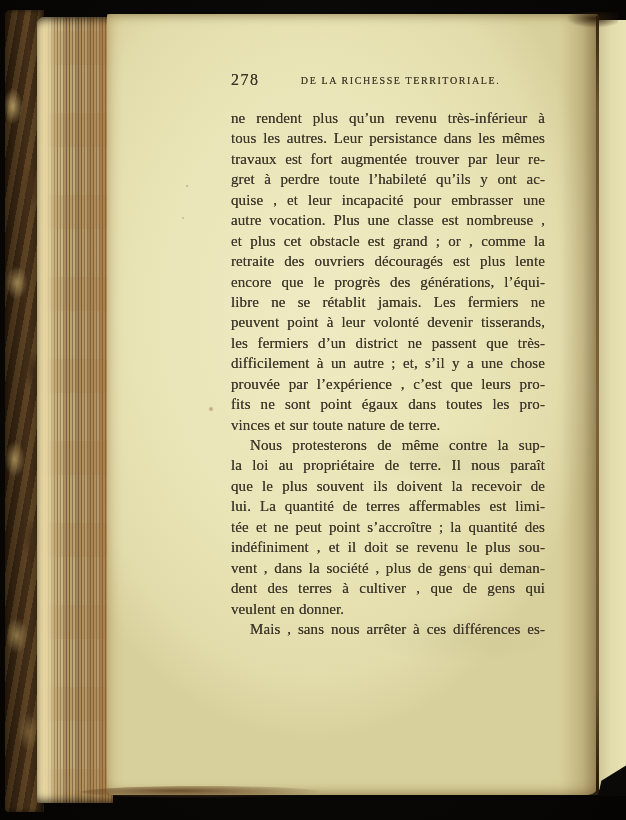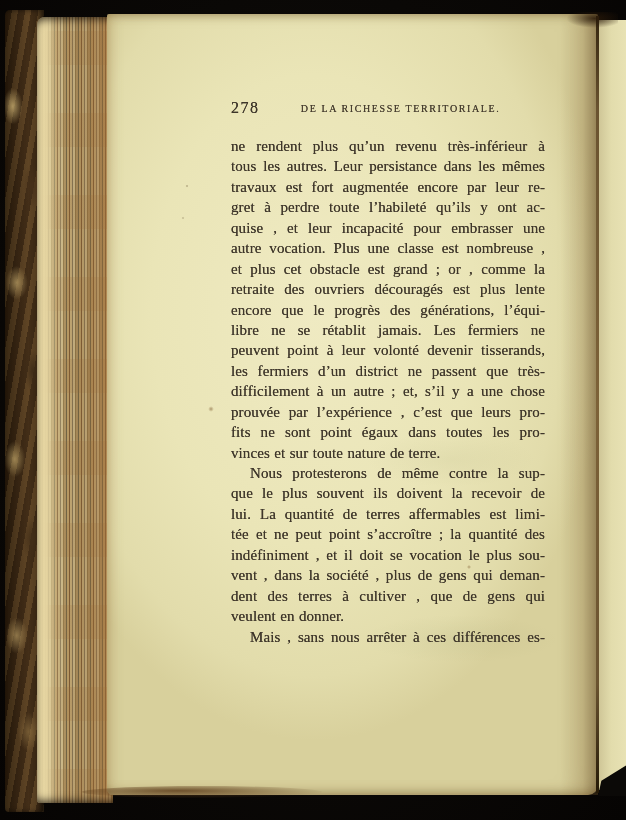--- a/index.html
+++ b/index.html
@@ -86,21 +86,21 @@
     background:#0b0907;
     clip-path:polygon(0 100%, 12% 55%, 100% 10%, 100% 100%);
   }
   .bottom-under-edge{
     position:absolute;left:82px;top:786px;width:240px;height:12px;
     background:radial-gradient(ellipse at 40% 40%, rgba(95,62,28,.85), rgba(95,62,28,0) 75%);
     border-radius:50%;
   }
 
   
-  .content{position:absolute;left:124px;top:57px;width:314px;color:#3e362a;margin-top:28px;}
+  .content{position:absolute;left:124px;top:57px;width:314px;color:#3e362a;}
   .header{position:relative;height:22px;}
   .page-number{
     position:absolute;left:0;top:0;font-size:16px;letter-spacing:1.5px;color:#3e362a;
     text-shadow:0 0 .4px rgba(62,54,42,.9);
   }
   .running-title{
     position:absolute;left:54%;top:4px;transform:translateX(-50%);
     font-size:10px;font-weight:normal;letter-spacing:1.6px;white-space:nowrap;
     color:#443b2d;text-shadow:0 0 .3px rgba(68,59,45,.8);
   }
@@ -123,39 +123,40 @@
 
   <div class="page">
     <div class="content">
       <div class="header">
         <span class="page-number">278</span>
         <span class="running-title">DE LA RICHESSE TERRITORIALE.</span>
       </div>
       <div class="body-text">
           <div class="line">ne rendent plus qu’un revenu très-inférieur à</div>
           <div class="line">tous les autres. Leur persistance dans les mêmes</div>
-          <div class="line">travaux est fort augmentée encore par leur re-</div>
+          <div class="line">travaux est fort augmentée trouver par leur re-</div>
           <div class="line">gret à perdre toute l’habileté qu’ils y ont ac-</div>
           <div class="line">quise , et leur incapacité pour embrasser une</div>
           <div class="line">autre vocation. Plus une classe est nombreuse ,</div>
           <div class="line">et plus cet obstacle est grand ; or , comme la</div>
           <div class="line">retraite des ouvriers découragés est plus lente</div>
           <div class="line">encore que le progrès des générations, l’équi-</div>
           <div class="line">libre ne se rétablit jamais. Les fermiers ne</div>
           <div class="line">peuvent point à leur volonté devenir tisserands,</div>
           <div class="line">les fermiers d’un district ne passent que très-</div>
           <div class="line">difficilement à un autre ; et, s’il y a une chose</div>
           <div class="line">prouvée par l’expérience , c’est que leurs pro-</div>
           <div class="line">fits ne sont point égaux dans toutes les pro-</div>
           <div class="line no-justify">vinces et sur toute nature de terre.</div>
           <div class="line indent">Nous protesterons de même contre la sup-</div>
+          <div class="line">la loi au propriétaire de terre. Il nous paraît</div>
           <div class="line">que le plus souvent ils doivent la recevoir de</div>
           <div class="line">lui. La quantité de terres affermables est limi-</div>
           <div class="line">tée et ne peut point s’accroître ; la quantité des</div>
-          <div class="line">indéfiniment , et il doit se vocation le plus sou-</div>
+          <div class="line">indéfiniment , et il doit se revenu le plus sou-</div>
           <div class="line">vent , dans la société , plus de gens qui deman-</div>
           <div class="line">dent des terres à cultiver , que de gens qui</div>
           <div class="line no-justify">veulent en donner.</div>
           <div class="line indent">Mais , sans nous arrêter à ces différences es-</div>
         </div>
     </div>
   </div>
 
   <div class="gutter"></div>
   <div class="gutter-line"></div>

